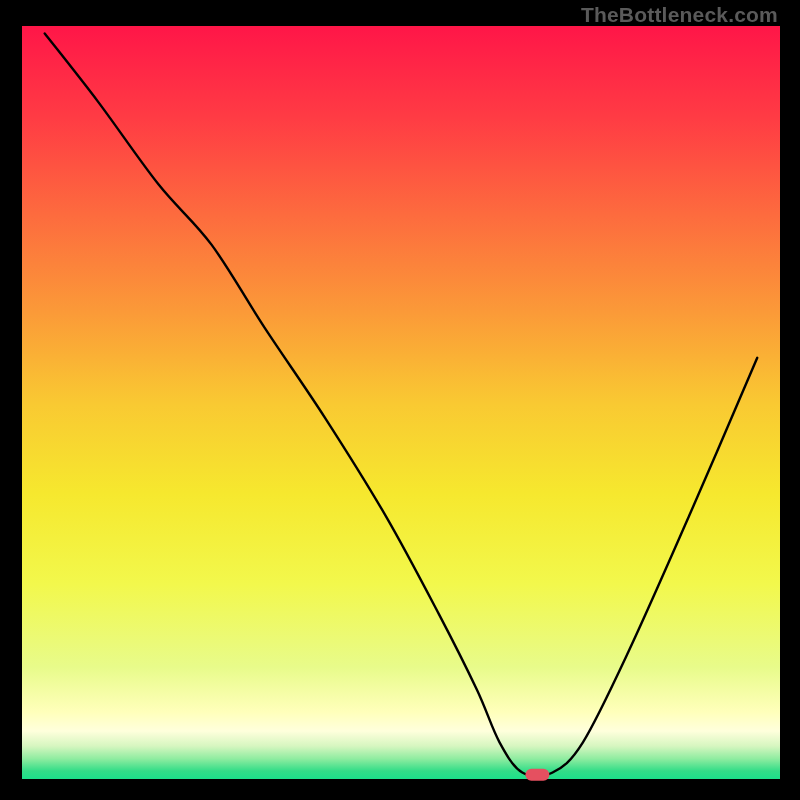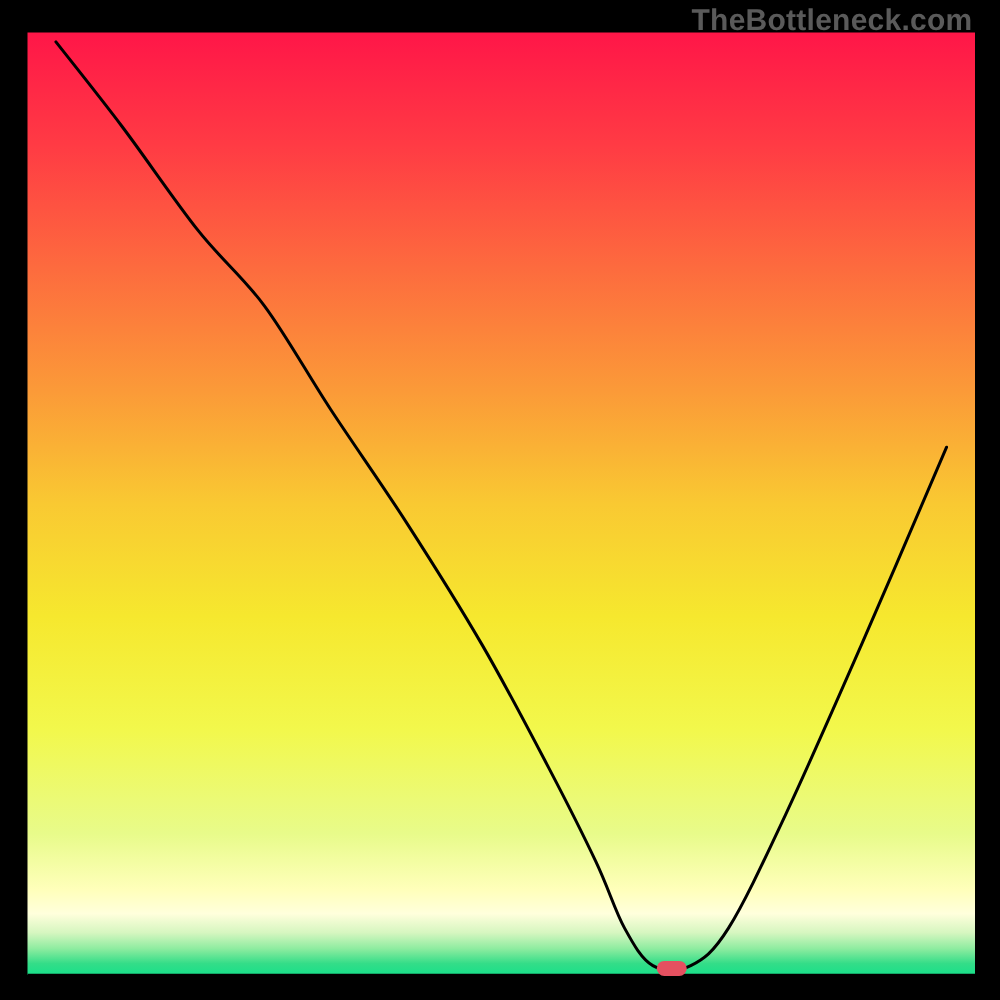--- a/index.html
+++ b/index.html
@@ -15,21 +15,21 @@
     position: relative;
     width: 800px;
     height: 800px;
     background: #000000;
   }
   .watermark {
     position: absolute;
     top: 3px;
     right: 22px;
     color: #5a5a5a;
-    font-size: 24px;
+    font-size: 21px;
     font-weight: 600;
     letter-spacing: 0.2px;
     z-index: 10;
     user-select: none;
   }
   svg {
     position: absolute;
     top: 0;
     left: 0;
   }

